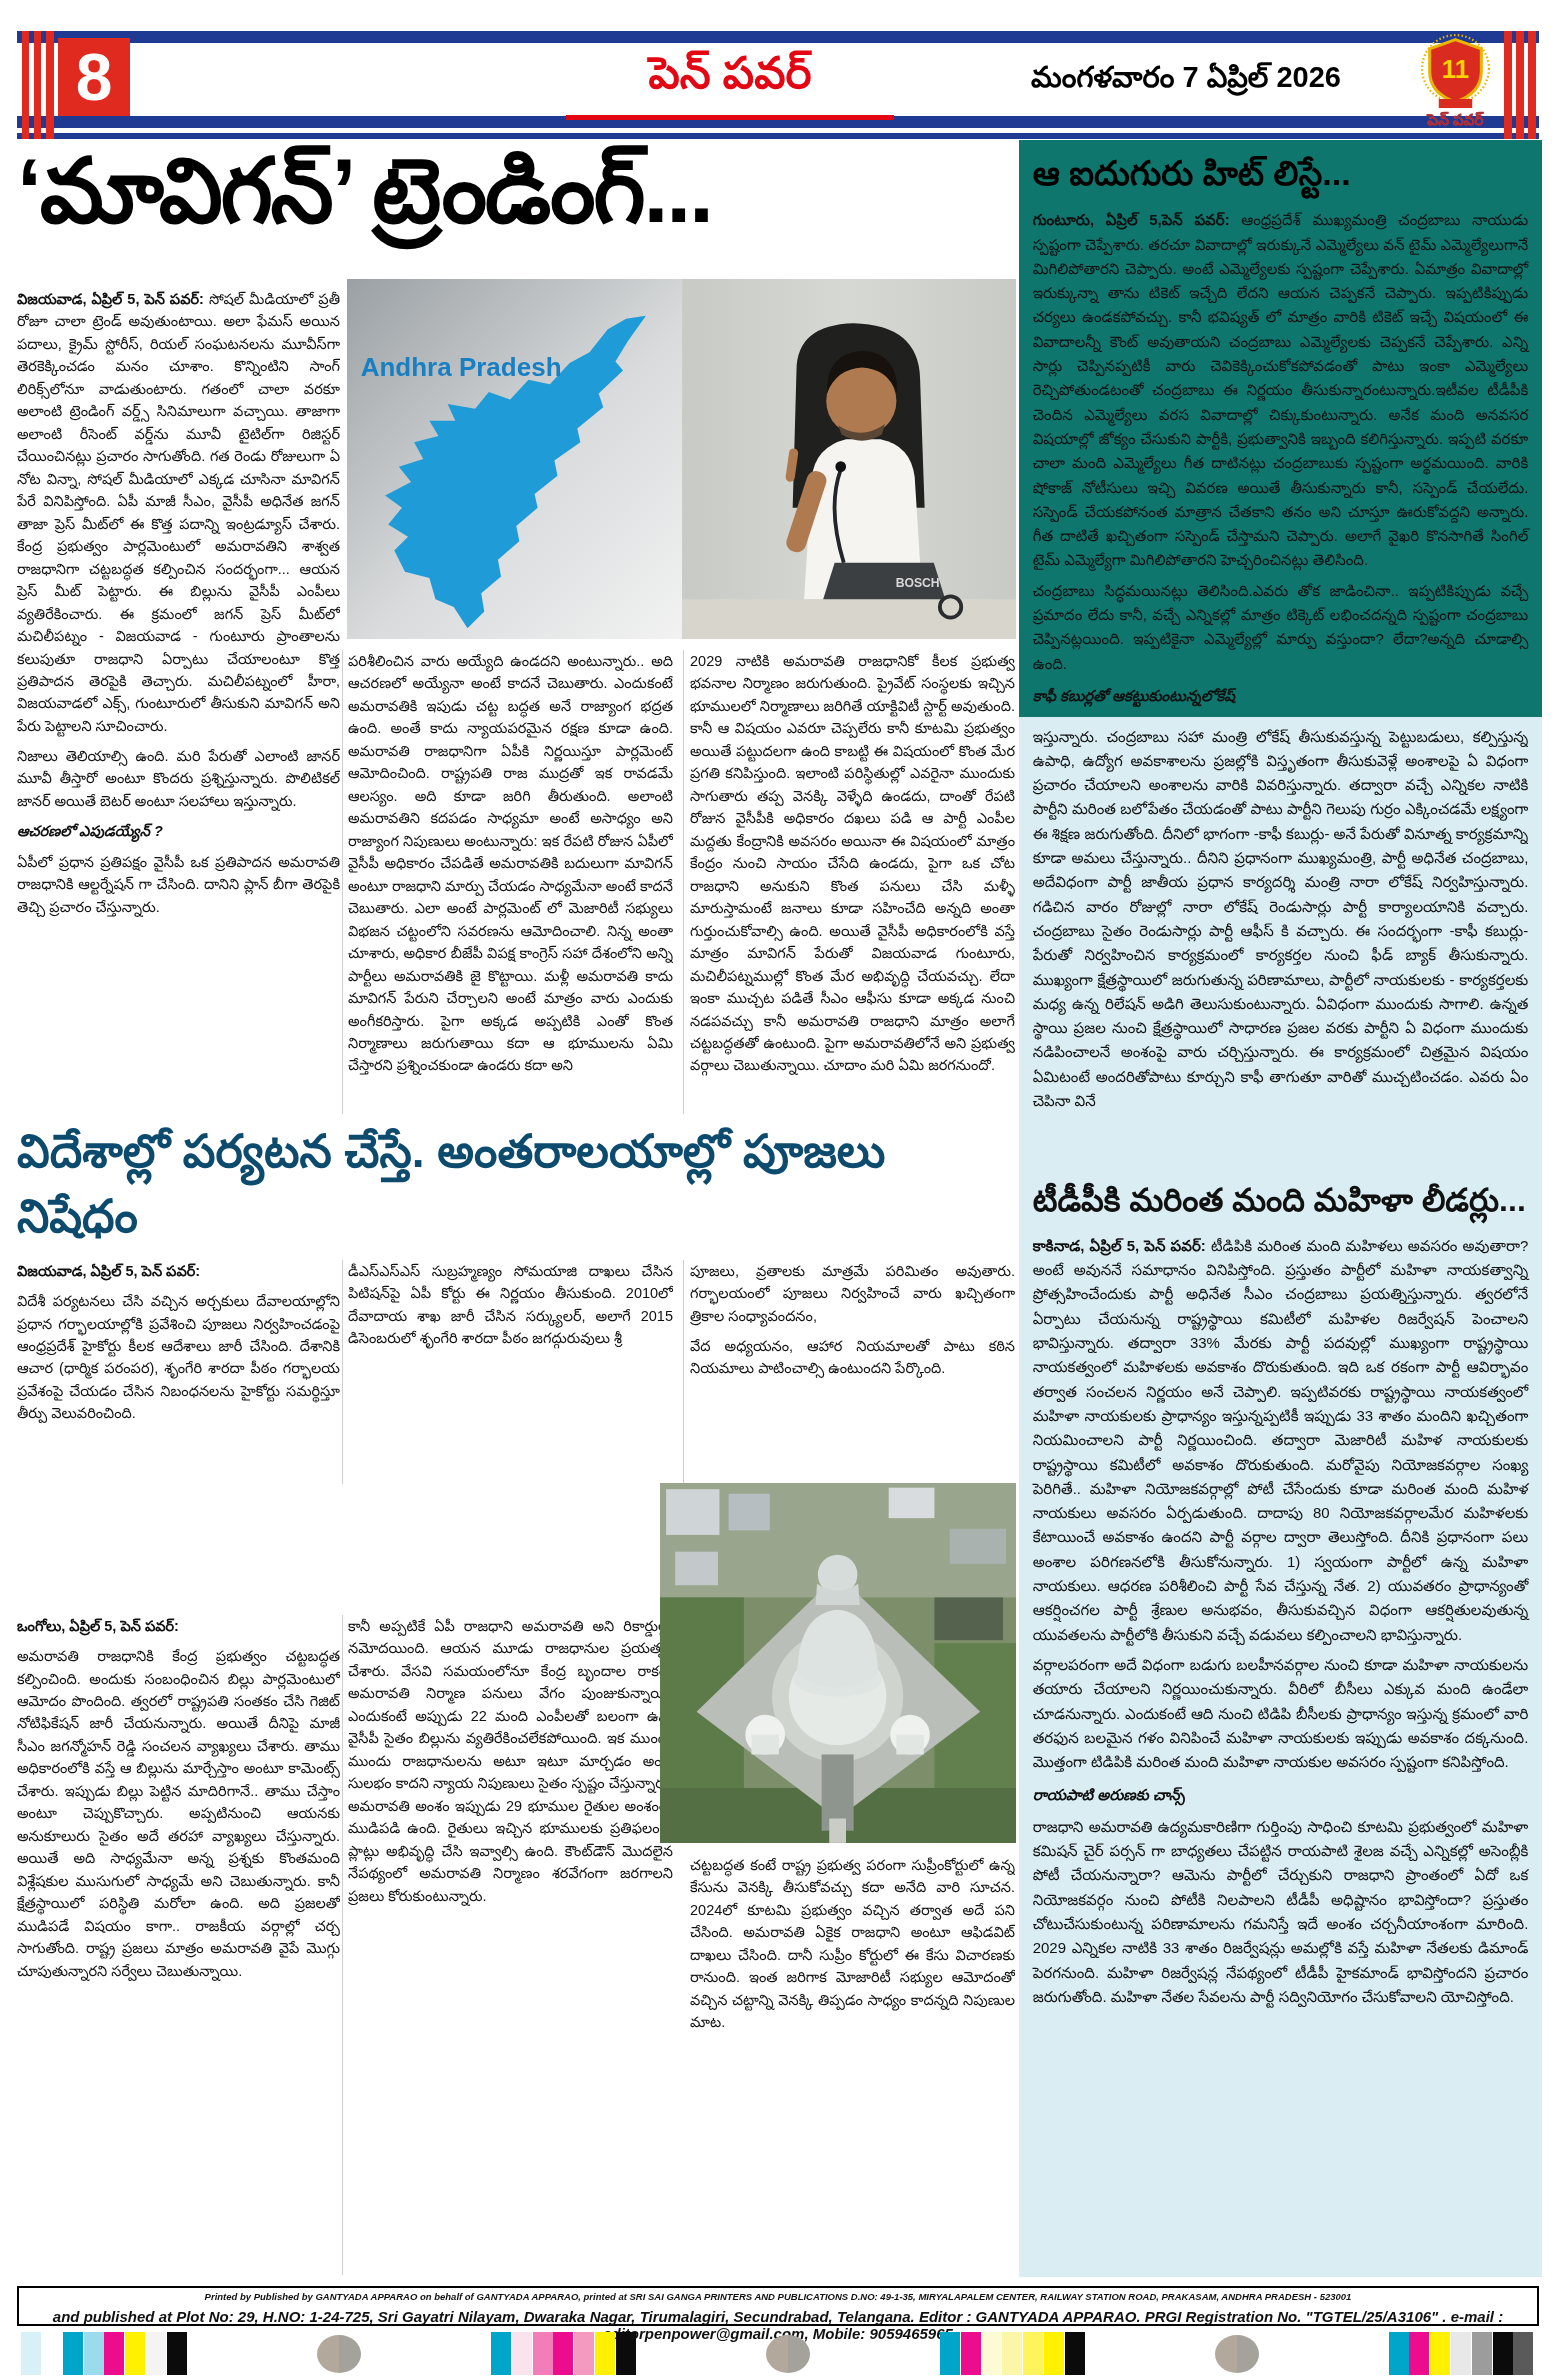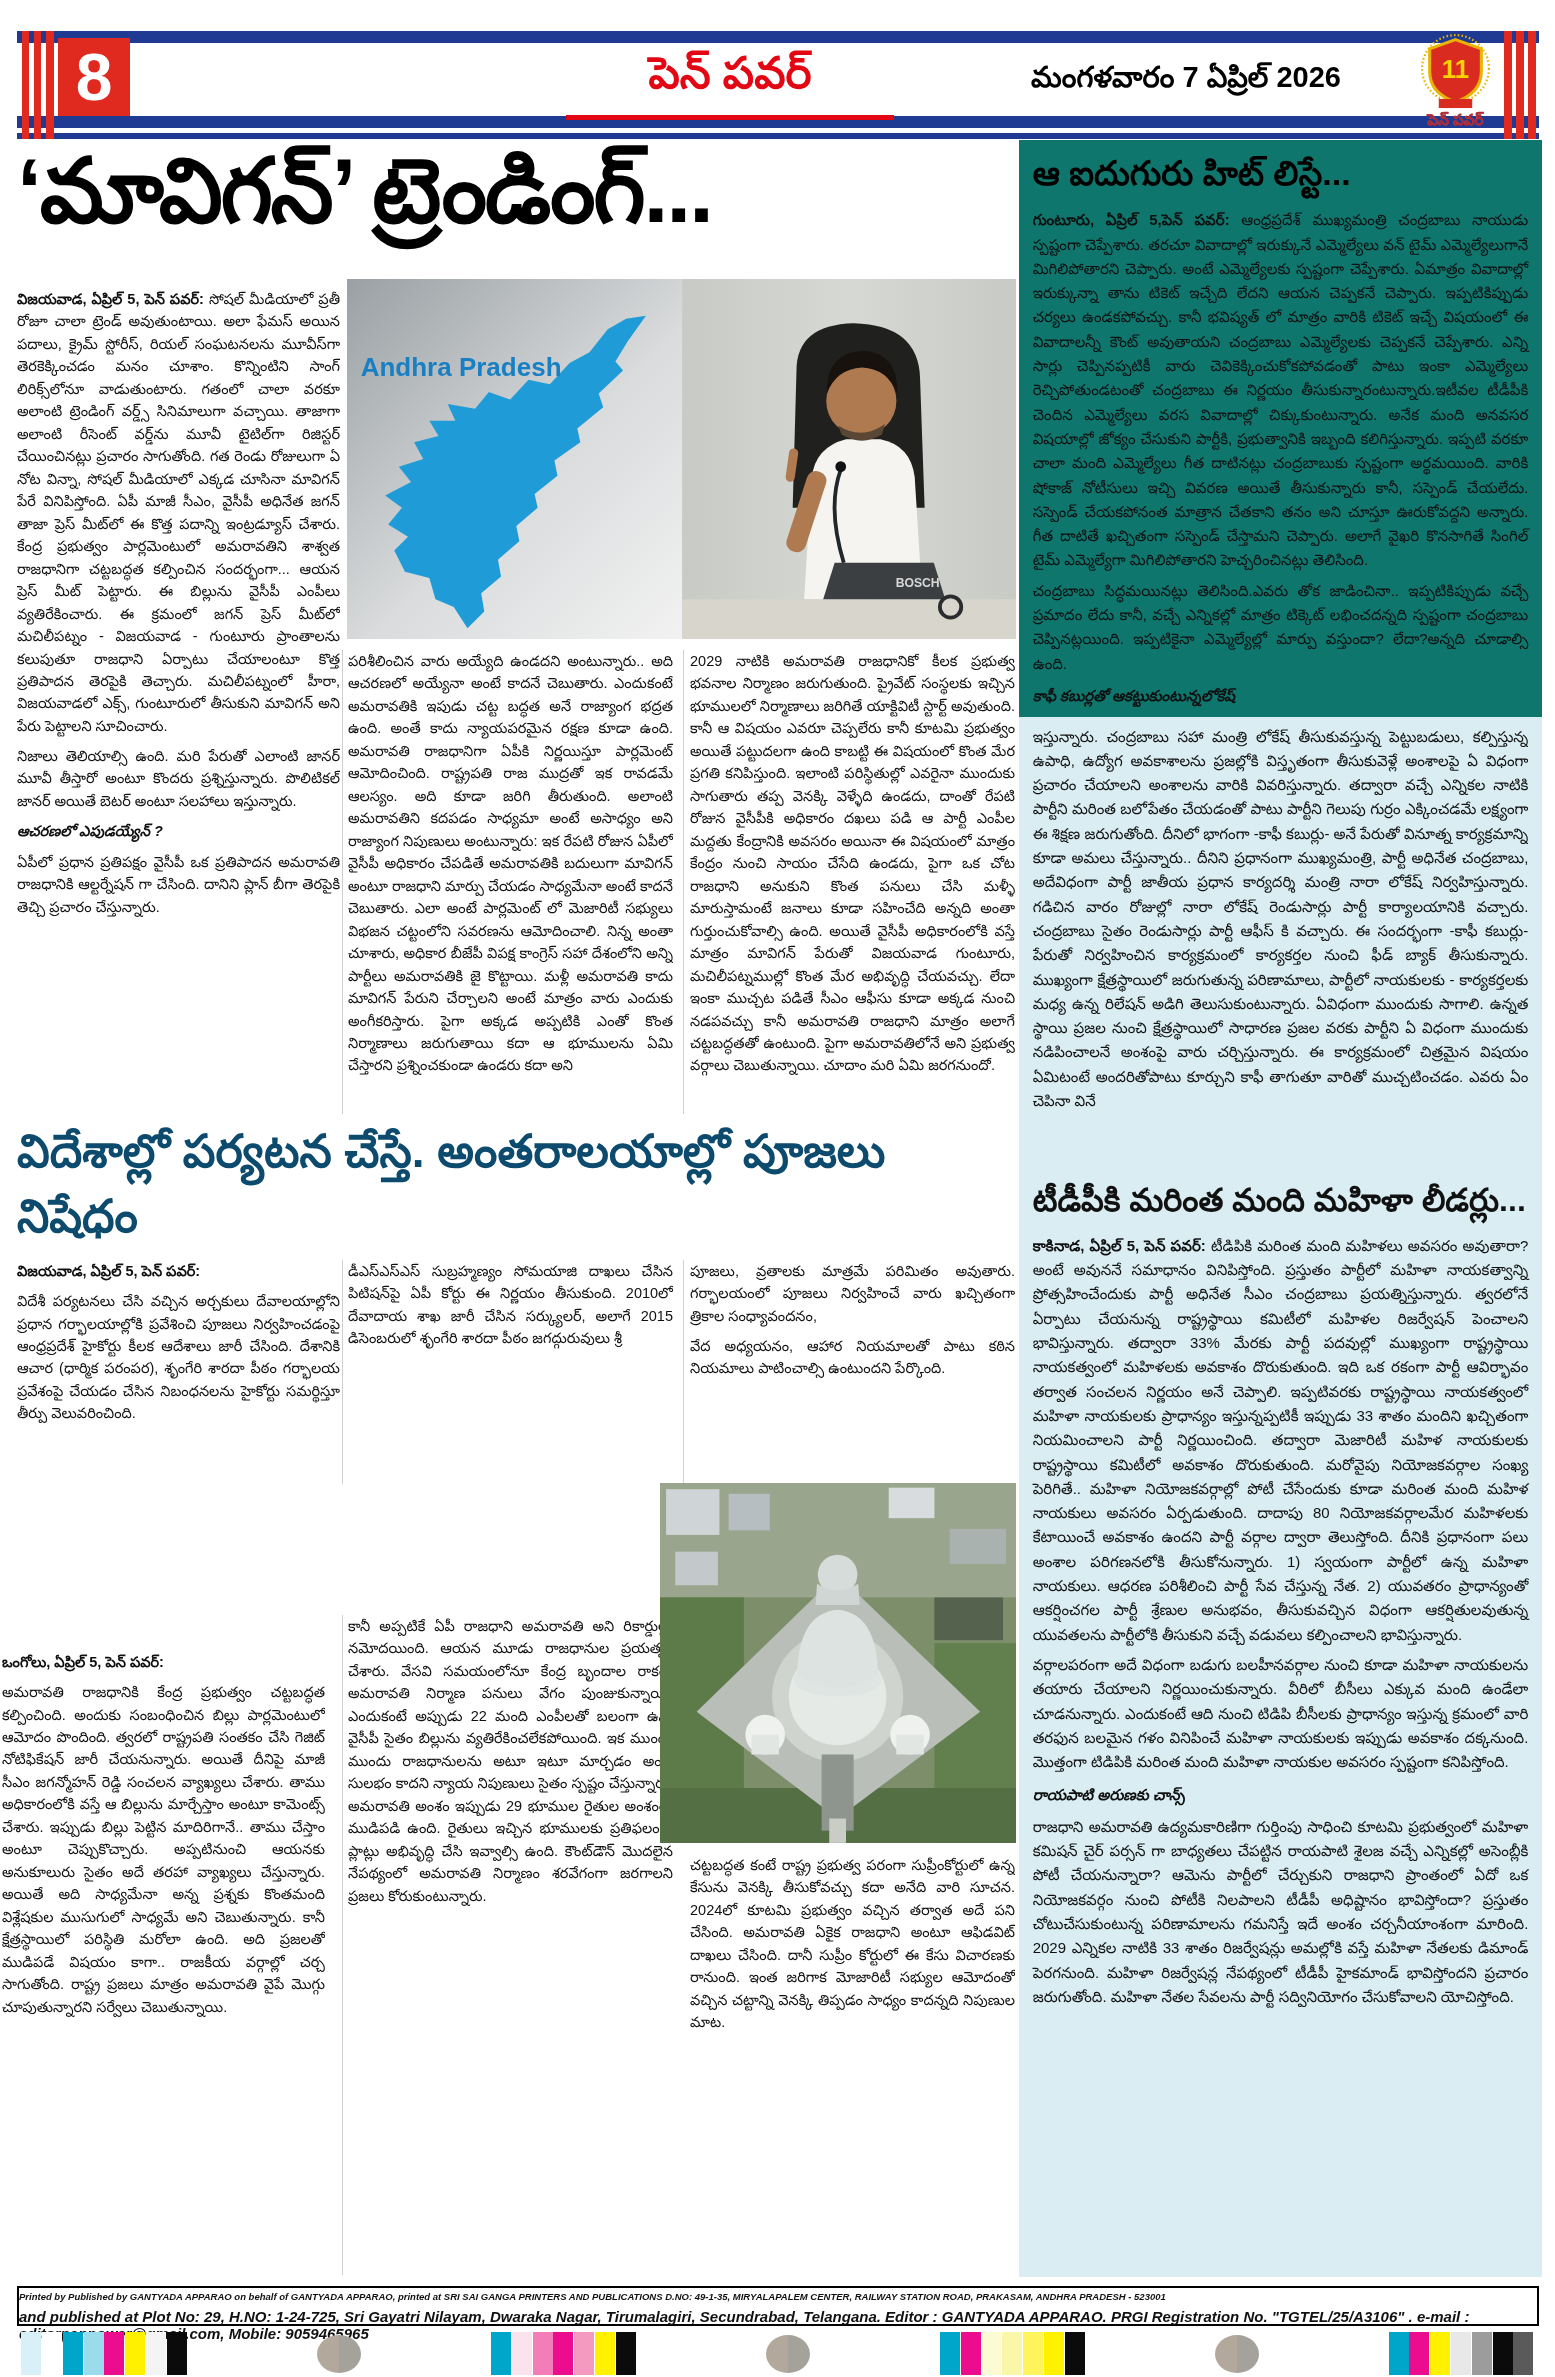--- a/index.html
+++ b/index.html
@@ -34,21 +34,21 @@
   .dl{font-weight:900;}
   .subh{font-weight:900;margin:8px 0;font-style:italic;}
   .vrule{position:absolute;width:0.8px;background:#cfcfcf;}
 
   #a1c1{left:17px;top:288px;width:323px;height:823px;}
   #a1c2{left:348px;top:650px;width:325px;height:465px;}
   #a1c3{left:690px;top:650px;width:325px;height:465px;}
   #a2c1{left:17px;top:1260px;width:323px;height:226px;}
   #a2c2{left:348px;top:1260px;width:325px;height:226px;}
   #a2c3{left:690px;top:1260px;width:325px;height:226px;}
-  #a3c1{left:2px;top:1615px;width:323px;height:662px;margin-top:36px;}
+  #a3c1{left:17px;top:1615px;width:323px;height:662px;}
   #a3c2{left:348px;top:1615px;width:325px;height:662px;}
   #a3c3{left:690px;top:1854px;width:325px;height:422px;}
 
   
   .a1imgs{position:absolute;left:347px;top:279px;width:669px;height:360px;display:flex;}
   .mapbox{position:relative;width:50%;height:100%;background:linear-gradient(135deg,#9aa0a4,#d9dbdc 55%,#f2f2f2);overflow:hidden;}
   .maplabel{position:absolute;left:13.7px;top:73px;font-size:26px;font-weight:900;color:#1780c4;}
   .photobox{position:relative;width:50%;height:100%;overflow:hidden;}
   .buddhabox{position:absolute;left:660px;top:1483px;width:356px;height:360px;overflow:hidden;}
 
@@ -58,21 +58,21 @@
   .sb-blue{position:absolute;left:1019px;top:717px;width:523px;height:1560px;background:#d9edf3;
            padding:7.6px 13.7px;box-sizing:border-box;overflow:hidden;}
   .sb-h{font-size:34px;font-weight:900;color:#000;margin:1.5px 0 7.6px 0;}
   .sb-txt{text-align:justify;font-size:15px;line-height:1.62;color:#101010;}
   .sb-txt p{margin:0 0 6.1px 0;}
   .sb-cont{height:447px;overflow:hidden;}
   .sb-h2{font-size:32px;font-weight:900;margin:10.7px 0 7.6px 0;}
 
   
   .footer{position:absolute;left:17px;top:2286px;width:1522px;height:40px;border:2.3px solid #000;
-          box-sizing:border-box;font-style:italic;font-weight:700;}
+          box-sizing:border-box;text-align:center;font-style:italic;font-weight:700;}
   .footer .l1{font-size:9.5px;margin-top:3px;}
   .footer .l2{font-size:15px;margin-top:6px;}
 
   
   .strip{position:absolute;left:21.3px;top:2332px;width:1513px;height:43px;display:flex;
          justify-content:space-between;align-items:center;}
   .swgrp{display:flex;height:43px;}
   .sw{width:20px;height:43px;margin-right:0.8px;}
   .oval{width:44px;height:38px;border-radius:50%;background:linear-gradient(90deg,#b3a89c 50%,#a5a19b 50%);}
 </style>

